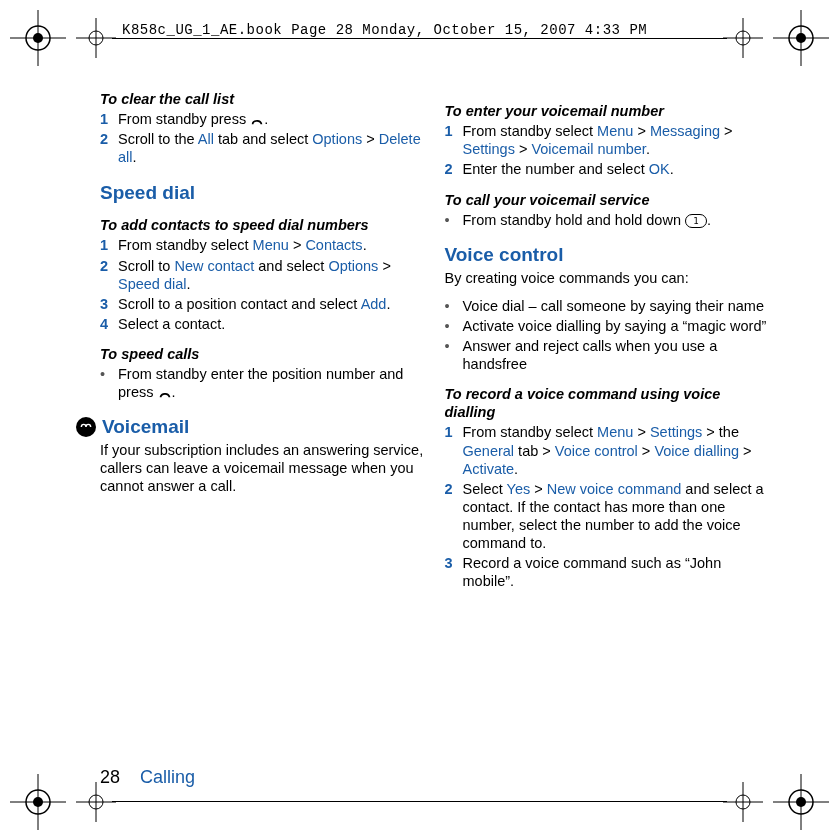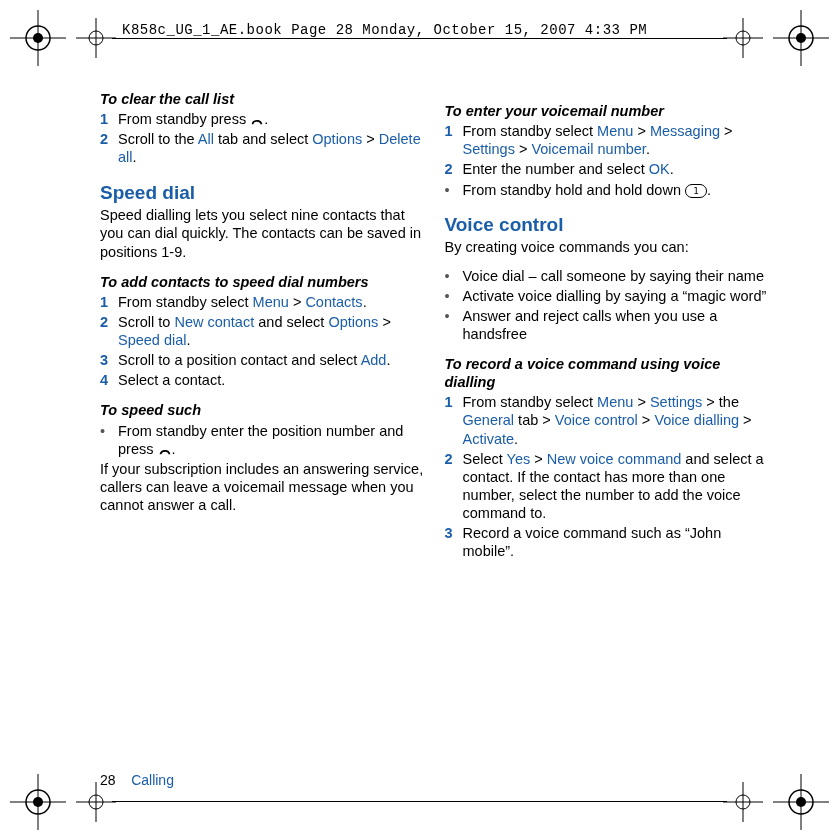--- a/index.html
+++ b/index.html
@@ -40,21 +40,21 @@
   .link { color: #1a5da8; margin-top: 24px; }
   .h2 { color: #1a5da8; font-size: 19px; font-weight: bold; margin-top: 14px; margin-bottom: 2px; }
   .h2.with-icon { display: flex; align-items: center; gap: 6px; margin-left: -24px; }
   .vm-icon { width: 20px; height: 20px; border-radius: 50%; background: #000; display: inline-flex; align-items: center; justify-content: center; flex: 0 0 20px; }
   .vm-icon svg { width: 14px; height: 14px; }
 
   .call-icon { display: inline-block; width: 14px; height: 12px; vertical-align: middle; }
   .call-icon svg { width: 14px; height: 12px; display: inline-block; }
   .key-icon { display: inline-block; width: 22px; height: 14px; border: 1.2px solid #000; border-radius: 7px; font-size: 9px; text-align: center; line-height: 12px; vertical-align: middle; font-family: monospace; }
 
-  .footer-text { position: absolute; bottom: 52px; left: 100px; font-size: 14px; color: #000; }
+  .footer-text { position: absolute; bottom: 52px; left: 100px; font-size: 18px; color: #000; }
   .footer-text .sec { color: #1a5da8; }
 </style>
 </head>
 <body>
 
 <div class="page">
 
   <div class="reg-corner tl">
     <svg viewBox="0 0 56 56">
         <circle cx="28" cy="28" r="12" fill="none" stroke="#000" stroke-width="1.5"></circle>
@@ -129,62 +129,70 @@
         <div class="txt"><span>From standby press </span><span class="call-icon"><svg viewBox="0 0 24 20">
                 <path d="M3 14 C3 4 21 4 21 14 L18 14 C18 8 6 8 6 14 Z" fill="#000"></path>
               </svg></span><span>.</span></div>
       </div>
       <div class="step">
         <div class="num">2</div>
         <div class="txt"><span>Scroll to the </span><span class="link">All</span><span> tab and select </span><span class="link">Options</span><span> &gt; </span><span class="link">Delete all</span><span>.</span></div>
       </div>
 
       <div class="h2">Speed dial</div>
-      <div>Speed dialling lets you select nine contacts that you can dial quickly. The contacts can be saved in positions 1-9.</div>
 
       <div class="sub-title">To add contacts to speed dial numbers</div>
       <div class="step">
         <div class="num">1</div>
         <div class="txt"><span>From standby select </span><span class="link">Menu</span><span> &gt; </span><span class="link">Contacts</span><span>.</span></div>
       </div>
       <div class="step">
         <div class="num">2</div>
         <div class="txt"><span>Scroll to </span><span class="link">New contact</span><span> and select </span><span class="link">Options</span><span> &gt; </span><span class="link">Speed dial</span><span>.</span></div>
       </div>
       <div class="step">
         <div class="num">3</div>
         <div class="txt"><span>Scroll to a position contact and select </span><span class="link">Add</span><span>.</span></div>
       </div>
       <div class="step">
         <div class="num">4</div>
         <div class="txt">Select a contact.</div>
       </div>
 
-      <div class="sub-title">To speed such</div>
+      <div class="sub-title">To speed calls</div>
       <div class="bullet">
         <div class="dot">•</div>
         <div class="txt"><span>From standby enter the position number and press </span><span class="call-icon"><svg viewBox="0 0 24 20">
                 <path d="M3 14 C3 4 21 4 21 14 L18 14 C18 8 6 8 6 14 Z" fill="#000"></path>
               </svg></span><span>.</span></div>
       </div>
 
+      <div class="h2 with-icon">
+        <span class="vm-icon">
+          <svg viewBox="0 0 24 24">
+              <path d="M4 12 C4 6 12 6 12 12 M12 12 C12 6 20 6 20 12" stroke="#fff" stroke-width="2.5" fill="none"></path>
+            </svg>
+        </span>
+        <span>Voicemail</span>
+      </div>
       <div>If your subscription includes an answering service, callers can leave a voicemail message when you cannot answer a call.</div>
     </div>
 
     <div class="col">
       <div class="sub-title" style="margin-top:12px">To enter your voicemail number</div>
       <div class="step">
         <div class="num">1</div>
         <div class="txt"><span>From standby select </span><span class="link">Menu</span><span> &gt; </span><span class="link">Messaging</span><span> &gt; </span><span class="link">Settings</span><span> &gt; </span><span class="link">Voicemail number</span><span>.</span></div>
       </div>
       <div class="step">
         <div class="num">2</div>
         <div class="txt"><span>Enter the number and select </span><span class="link">OK</span><span>.</span></div>
       </div>
 
+      <div class="sub-title">To call your voicemail service</div>
       <div class="bullet">
         <div class="dot">•</div>
         <div class="txt"><span>From standby hold and hold down </span><span class="key-icon">1</span><span>.</span></div>
       </div>
 
       <div class="h2">Voice control</div>
       <div>By creating voice commands you can:</div>
 
       <div style="height:10px"></div>
       <div class="bullet">

